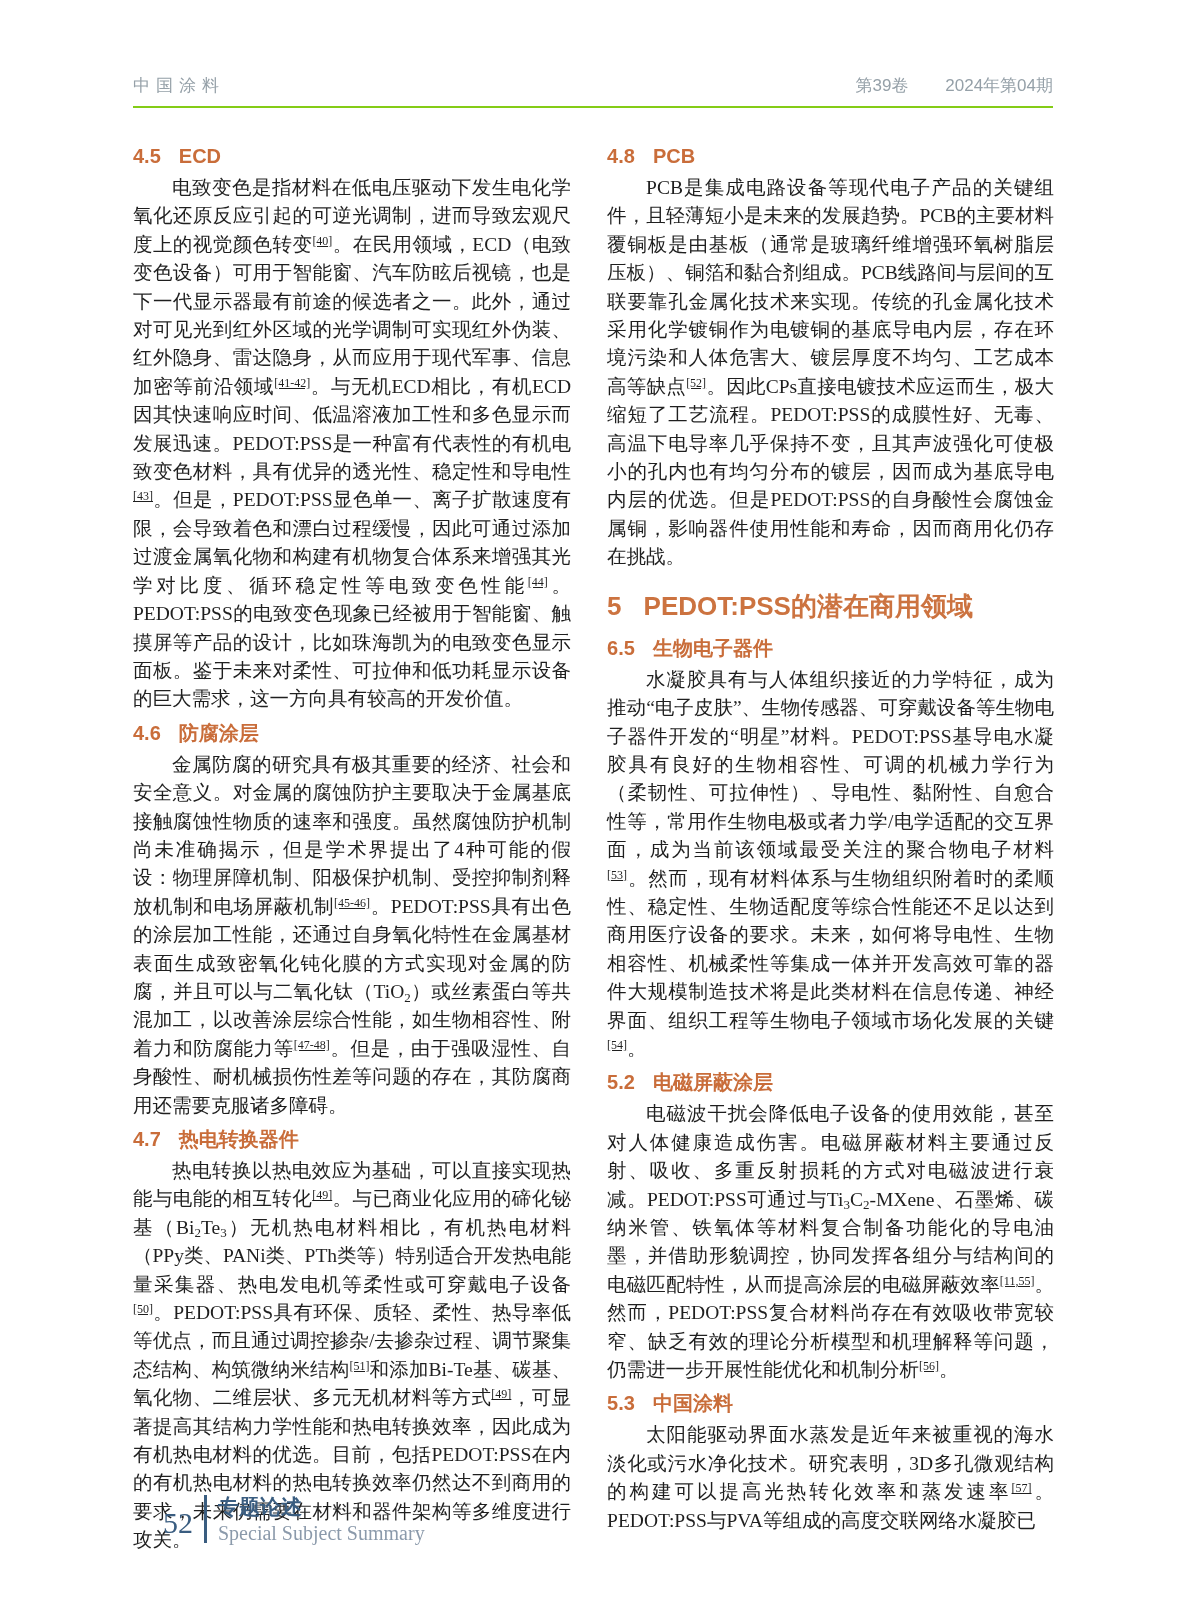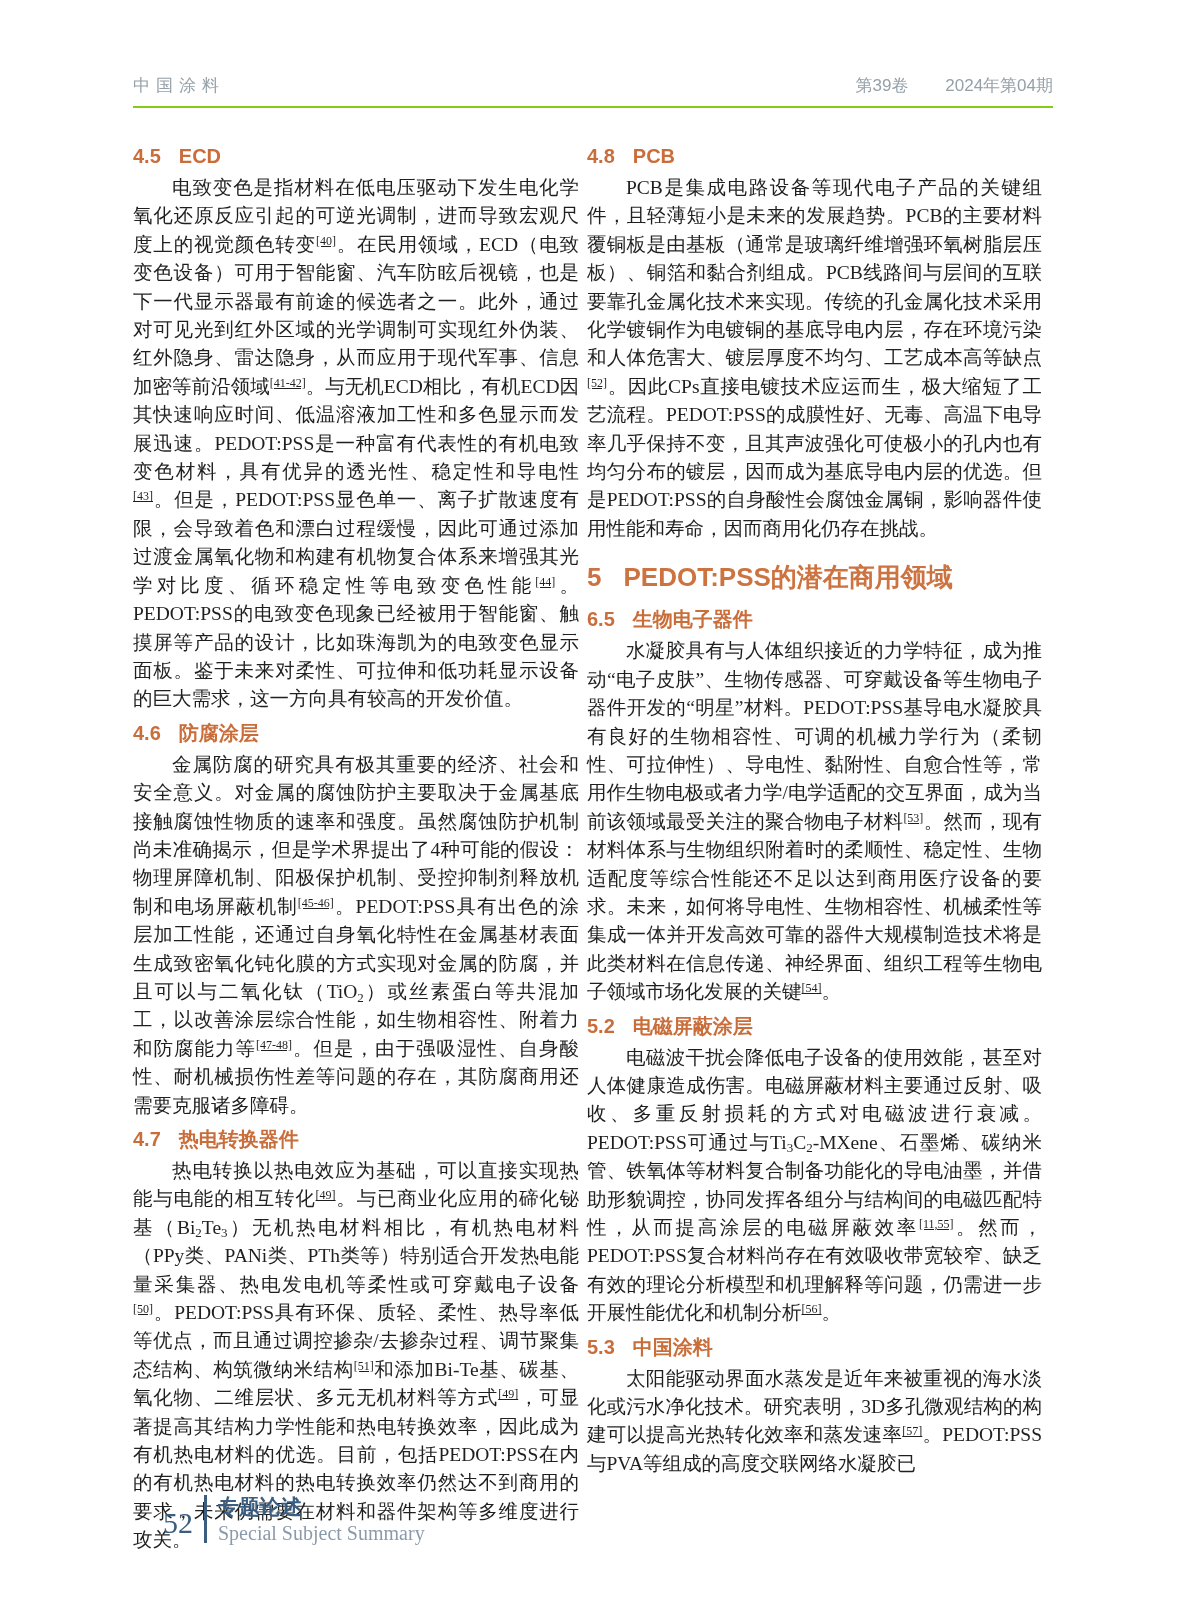--- a/index.html
+++ b/index.html
@@ -21,21 +21,21 @@
     color: #95a0a8; font-size: 17px;
     font-family: "Liberation Sans", sans-serif;
   }
   .hdr .journal { letter-spacing: 6px; }
   .hdr .issue span { display: inline-block; }
   .hdr .issue .vol { margin-right: 32px; }
 
   
   .columns {
     position: absolute; top: 137px; left: 133px; width: 921px;
-    display: flex; gap: 8px;
+    display: flex; gap: 36px;
   }
   .col { text-align: justify; }
   .col-left  { width: 446px; }
   .col-right { width: 455px; }
 
   p.body {
     margin: 0;
     font-size: 19.5px;
     line-height: 28.4px;
     text-indent: 2em;

